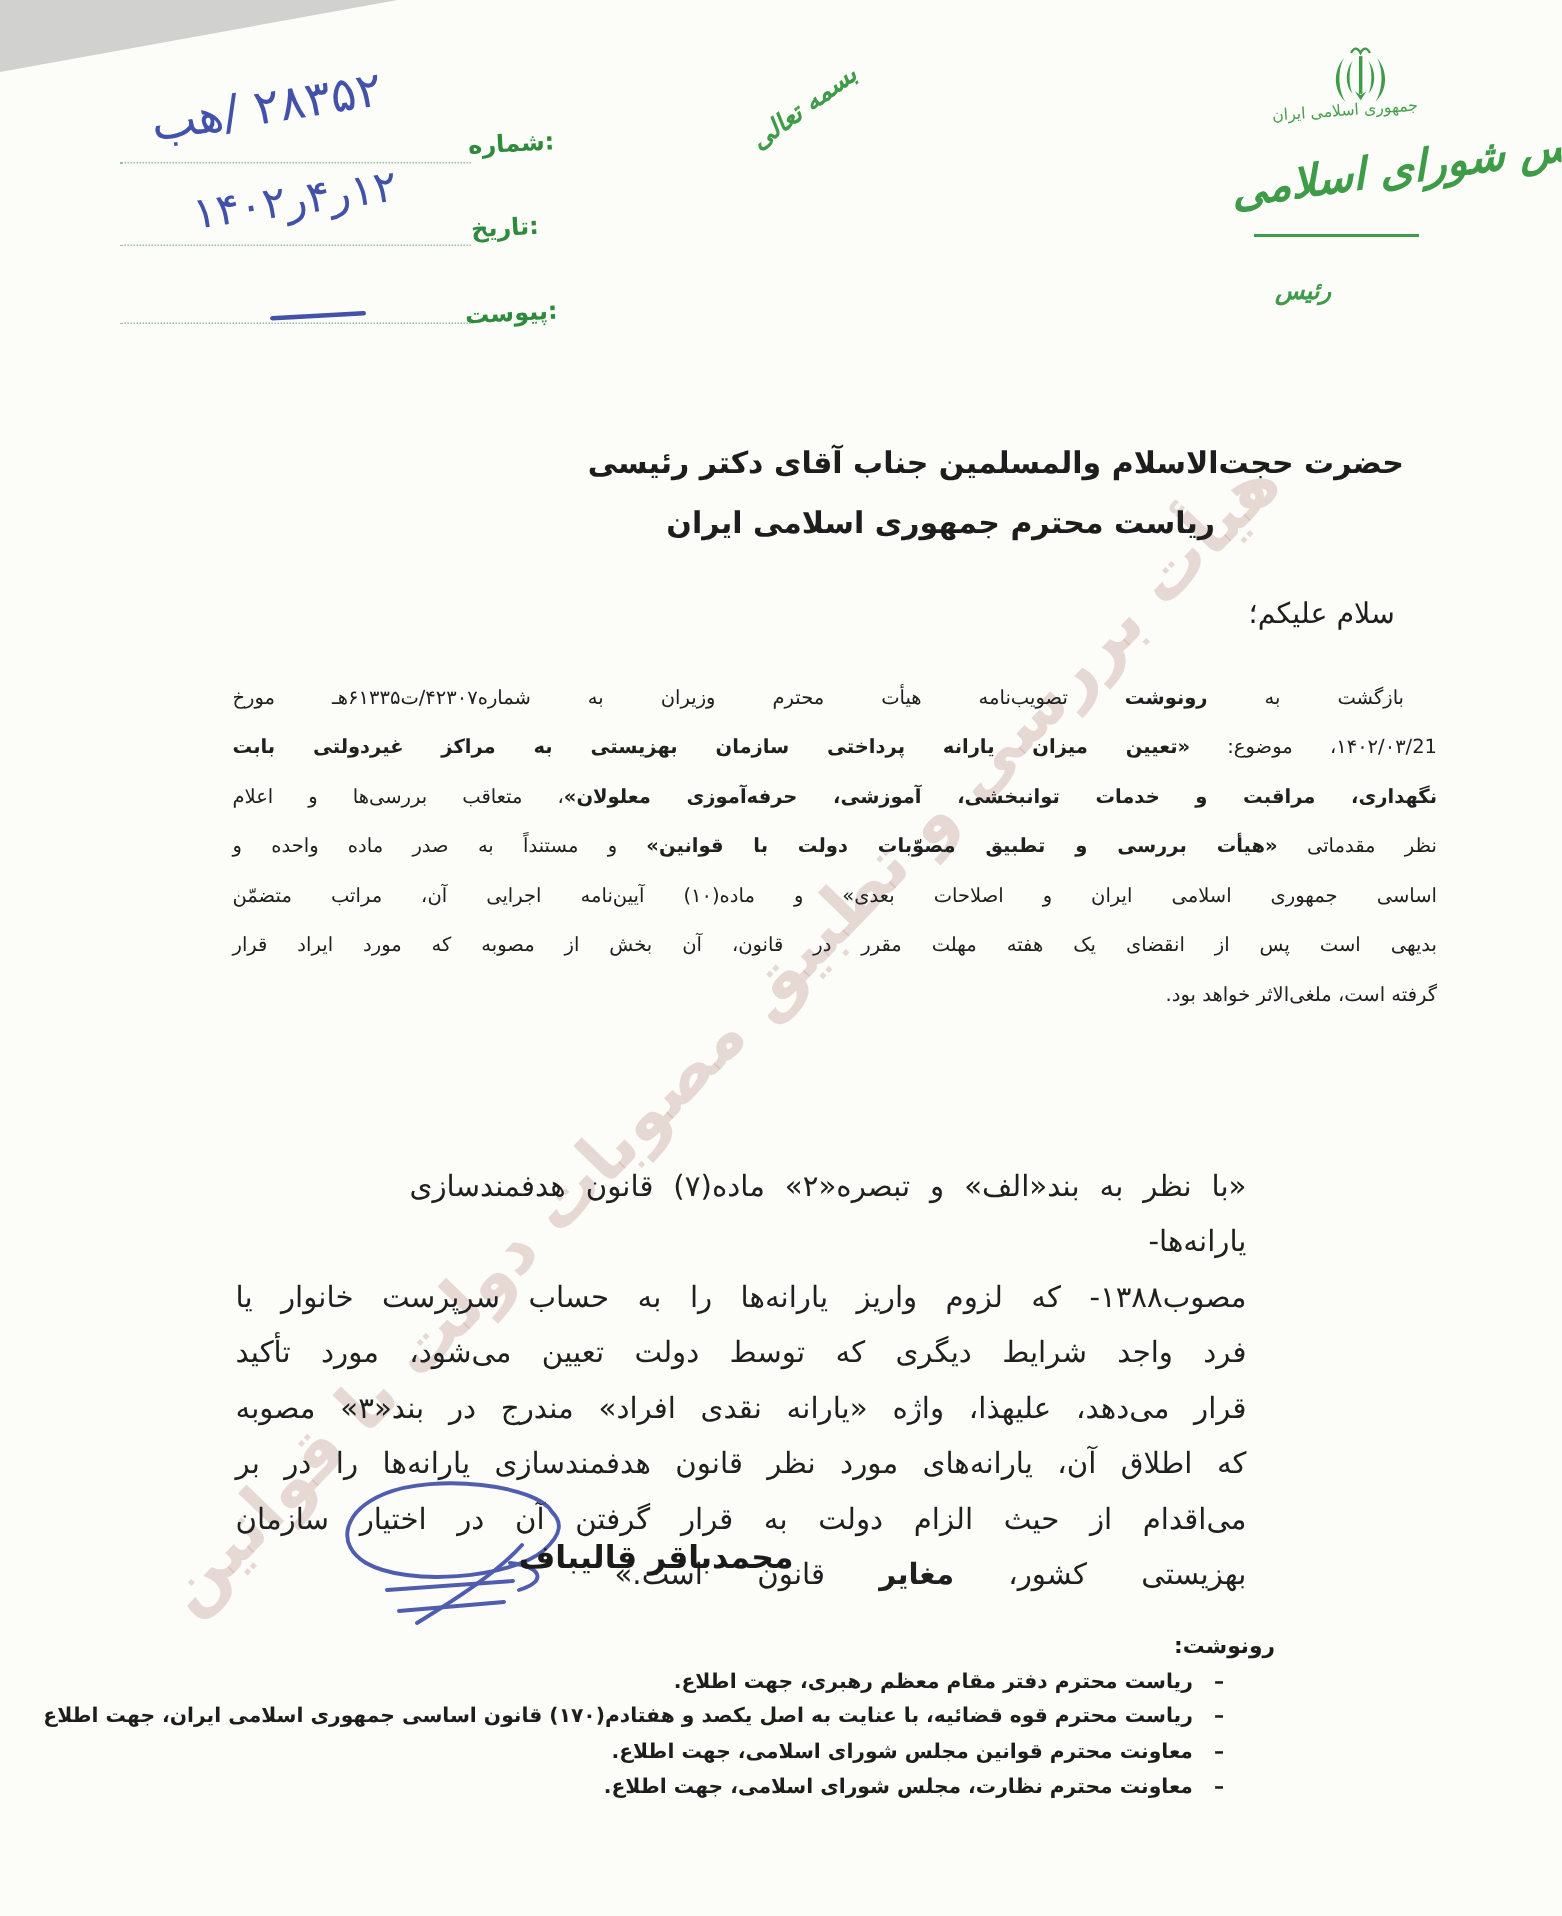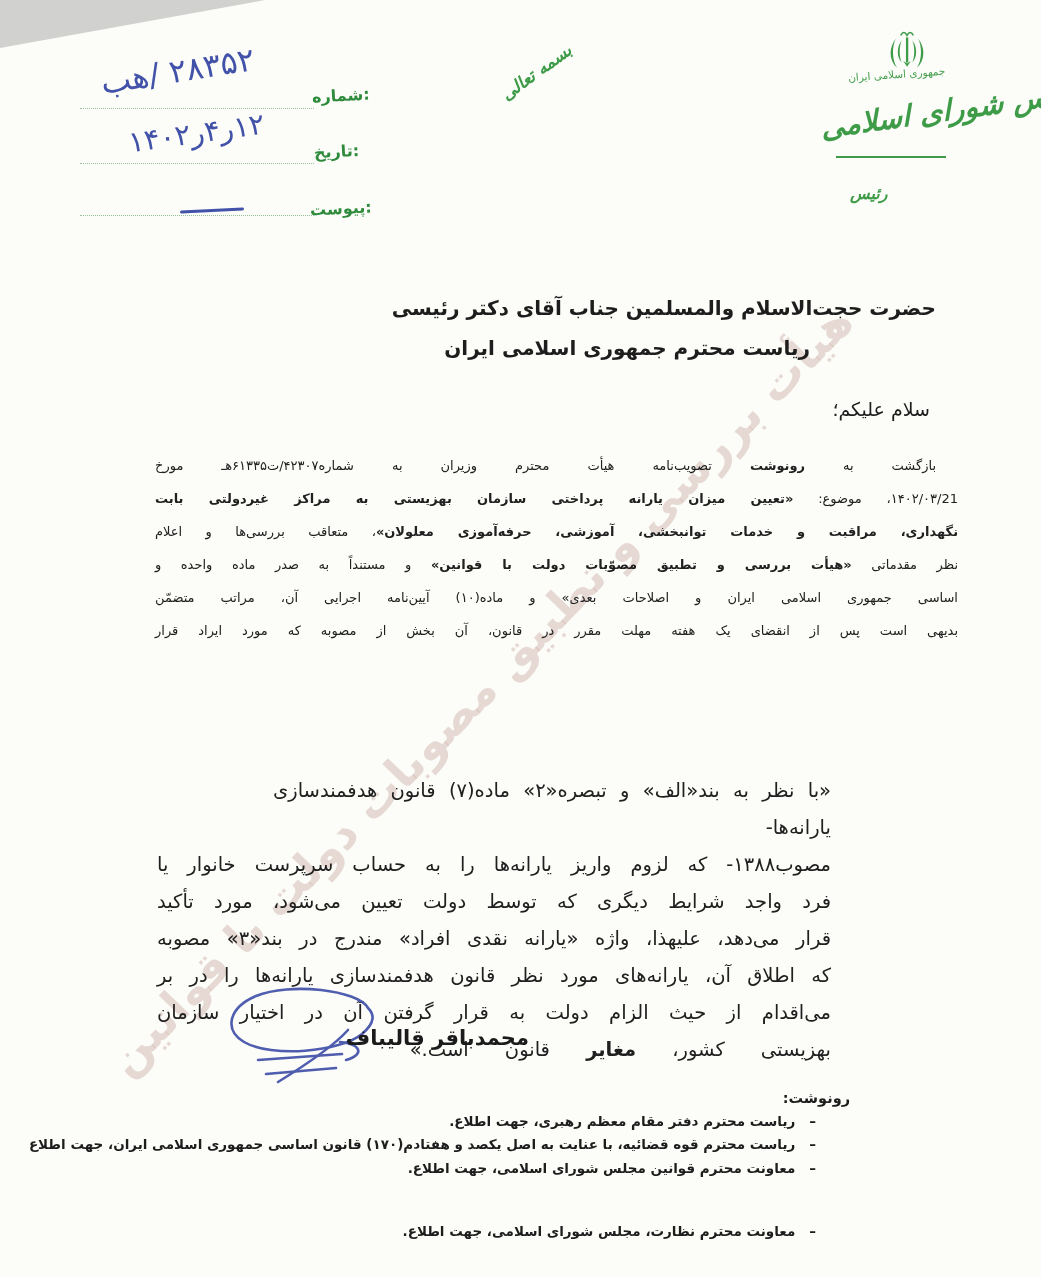--- a/index.html
+++ b/index.html
@@ -95,20 +95,21 @@
 
 <div class="abs salut rtl" style="right:111px;top:398px;">سلام علیکم؛</div>
 
 <div class="abs para rtl" style="left:155px;top:449px;">
   <div class="p1line p1-first"><span>بازگشت به </span><span class="b">رونوشت</span><span> تصویب‌نامه هیأت محترم وزیران به شماره۴۲۳۰۷/ت۶۱۳۳۵هـ مورخ</span></div>
   <div class="p1line"><span>۱۴۰۲/۰۳/21، موضوع: </span><span class="b">«تعیین میزان یارانه پرداختی سازمان بهزیستی به مراکز غیردولتی بابت</span></div>
   <div class="p1line"><span class="b">نگهداری، مراقبت و خدمات توانبخشی، آموزشی، حرفه‌آموزی معلولان»</span><span>، متعاقب بررسی‌ها و اعلام</span></div>
   <div class="p1line"><span>نظر مقدماتی </span><span class="b">«هیأت بررسی و تطبیق مصوّبات دولت با قوانین»</span><span> و مستنداً به صدر ماده واحده و</span></div>
   <div class="p1line"><span>اساسی جمهوری اسلامی ایران و اصلاحات بعدی» و ماده(۱۰) آیین‌نامه اجرایی آن، مراتب متضمّن</span></div>
   <div class="p1line"><span>بدیهی است پس از انقضای یک هفته مهلت مقرر در قانون، آن بخش از مصوبه که مورد ایراد قرار</span></div>
+  <div class="p1line p1-last"><span>گرفته است، ملغی‌الاثر خواهد بود.</span></div>
 </div>
 
 <div class="abs quote rtl" style="left:157px;top:772px;">
   <div class="qline q-first"><span>«با نظر به بند«الف» و تبصره«۲» ماده(۷) قانون هدفمندسازی یارانه‌ها-</span></div>
   <div class="qline"><span>مصوب۱۳۸۸- که لزوم واریز یارانه‌ها را به حساب سرپرست خانوار یا</span></div>
   <div class="qline"><span>فرد واجد شرایط دیگری که توسط دولت تعیین می‌شود، مورد تأکید</span></div>
   <div class="qline"><span>قرار می‌دهد، علیهذا، واژه «یارانه نقدی افراد» مندرج در بند«۳» مصوبه</span></div>
   <div class="qline"><span>که اطلاق آن، یارانه‌های مورد نظر قانون هدفمندسازی یارانه‌ها را در بر</span></div>
   <div class="qline"><span>می‌اقدام از حیث الزام دولت به قرار گرفتن آن در اختیار سازمان</span></div>
   <div class="qline q-last"><span>بهزیستی کشور، </span><span class="b">مغایر</span><span> قانون است.»</span></div>
@@ -123,14 +124,14 @@
     <path d="M120 56 C140 58 146 68 126 74"></path>
   </g>
 </svg>
 <div class="abs sig-name rtl" style="right:512px;top:1026px;">محمدباقر قالیباف</div>
 
 <div class="abs cc-title rtl" style="right:191px;top:1090px;">رونوشت:</div>
 <div>
   <div class="abs cc-row" style="right:225px;top:1113px;"><span class="cc-dash">–</span><span>ریاست محترم دفتر مقام معظم رهبری، جهت اطلاع.</span></div>
   <div class="abs cc-row" style="right:225px;top:1136px;"><span class="cc-dash">–</span><span>ریاست محترم قوه قضائیه، با عنایت به اصل یکصد و هفتادم(۱۷۰) قانون اساسی جمهوری اسلامی ایران، جهت اطلاع</span></div>
   <div class="abs cc-row" style="right:225px;top:1160px;"><span class="cc-dash">–</span><span>معاونت محترم قوانین مجلس شورای اسلامی، جهت اطلاع.</span></div>
-  <div class="abs cc-row" style="right:225px;top:1183px;margin-top:40px;"><span class="cc-dash">–</span><span>معاونت محترم نظارت، مجلس شورای اسلامی، جهت اطلاع.</span></div>
+  <div class="abs cc-row" style="right:225px;top:1183px;"><span class="cc-dash">–</span><span>معاونت محترم نظارت، مجلس شورای اسلامی، جهت اطلاع.</span></div>
 </div>
 
 </body></html>

